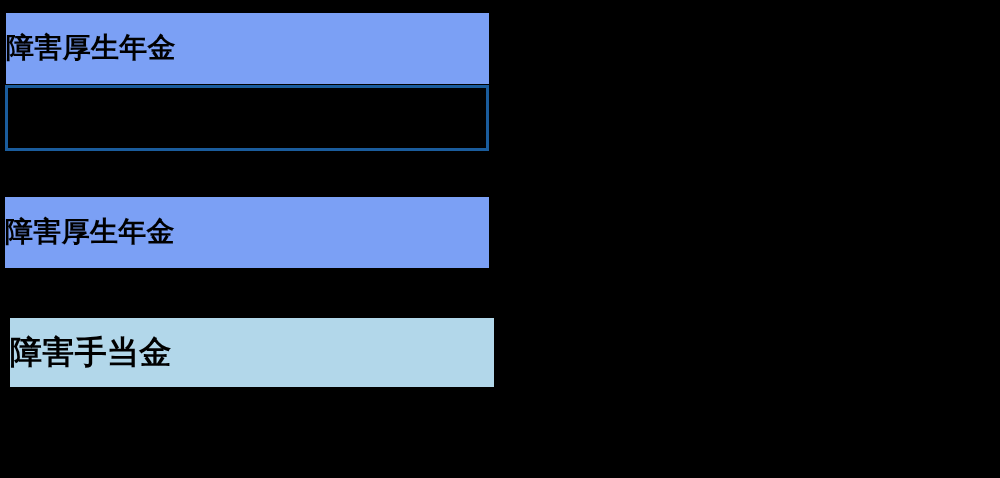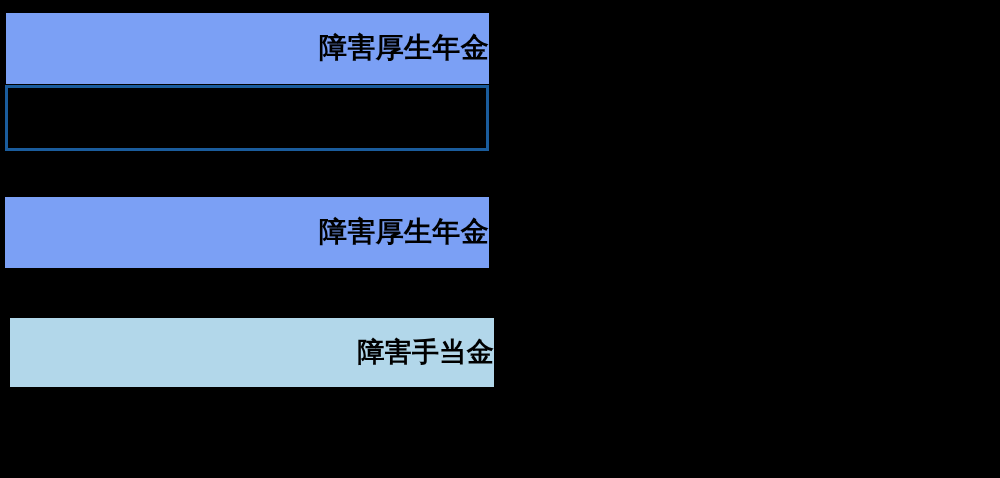--- a/index.html
+++ b/index.html
@@ -15,21 +15,21 @@
     position: relative;
     width: 1000px;
     height: 478px;
     background: #000000;
     overflow: hidden;
   }
   .node {
     position: absolute;
     display: flex;
     align-items: center;
-    justify-content: flex-end;
+    justify-content: flex-start;
     box-sizing: border-box;
     text-align: center;
     line-height: 1.1;
     letter-spacing: 0.02em;
   }
   .node-label {
     display: block;
     font-weight: bold;
     color: #000000;
     white-space: nowrap;
@@ -67,21 +67,21 @@
   #node-pension-second .node-label { font-size: 28px; }
 
   
   #node-allowance {
     left: 10px;
     top: 318px;
     width: 484px;
     height: 69px;
     background: #b2d7ea;
   }
-  #node-allowance .node-label { font-size: 27px; }
+  #node-allowance .node-label { font-size: 32px; }
 
   
   #right-blank {
     position: absolute;
     left: 500px;
     top: 0;
     width: 500px;
     height: 478px;
     background: #000000;
   }

